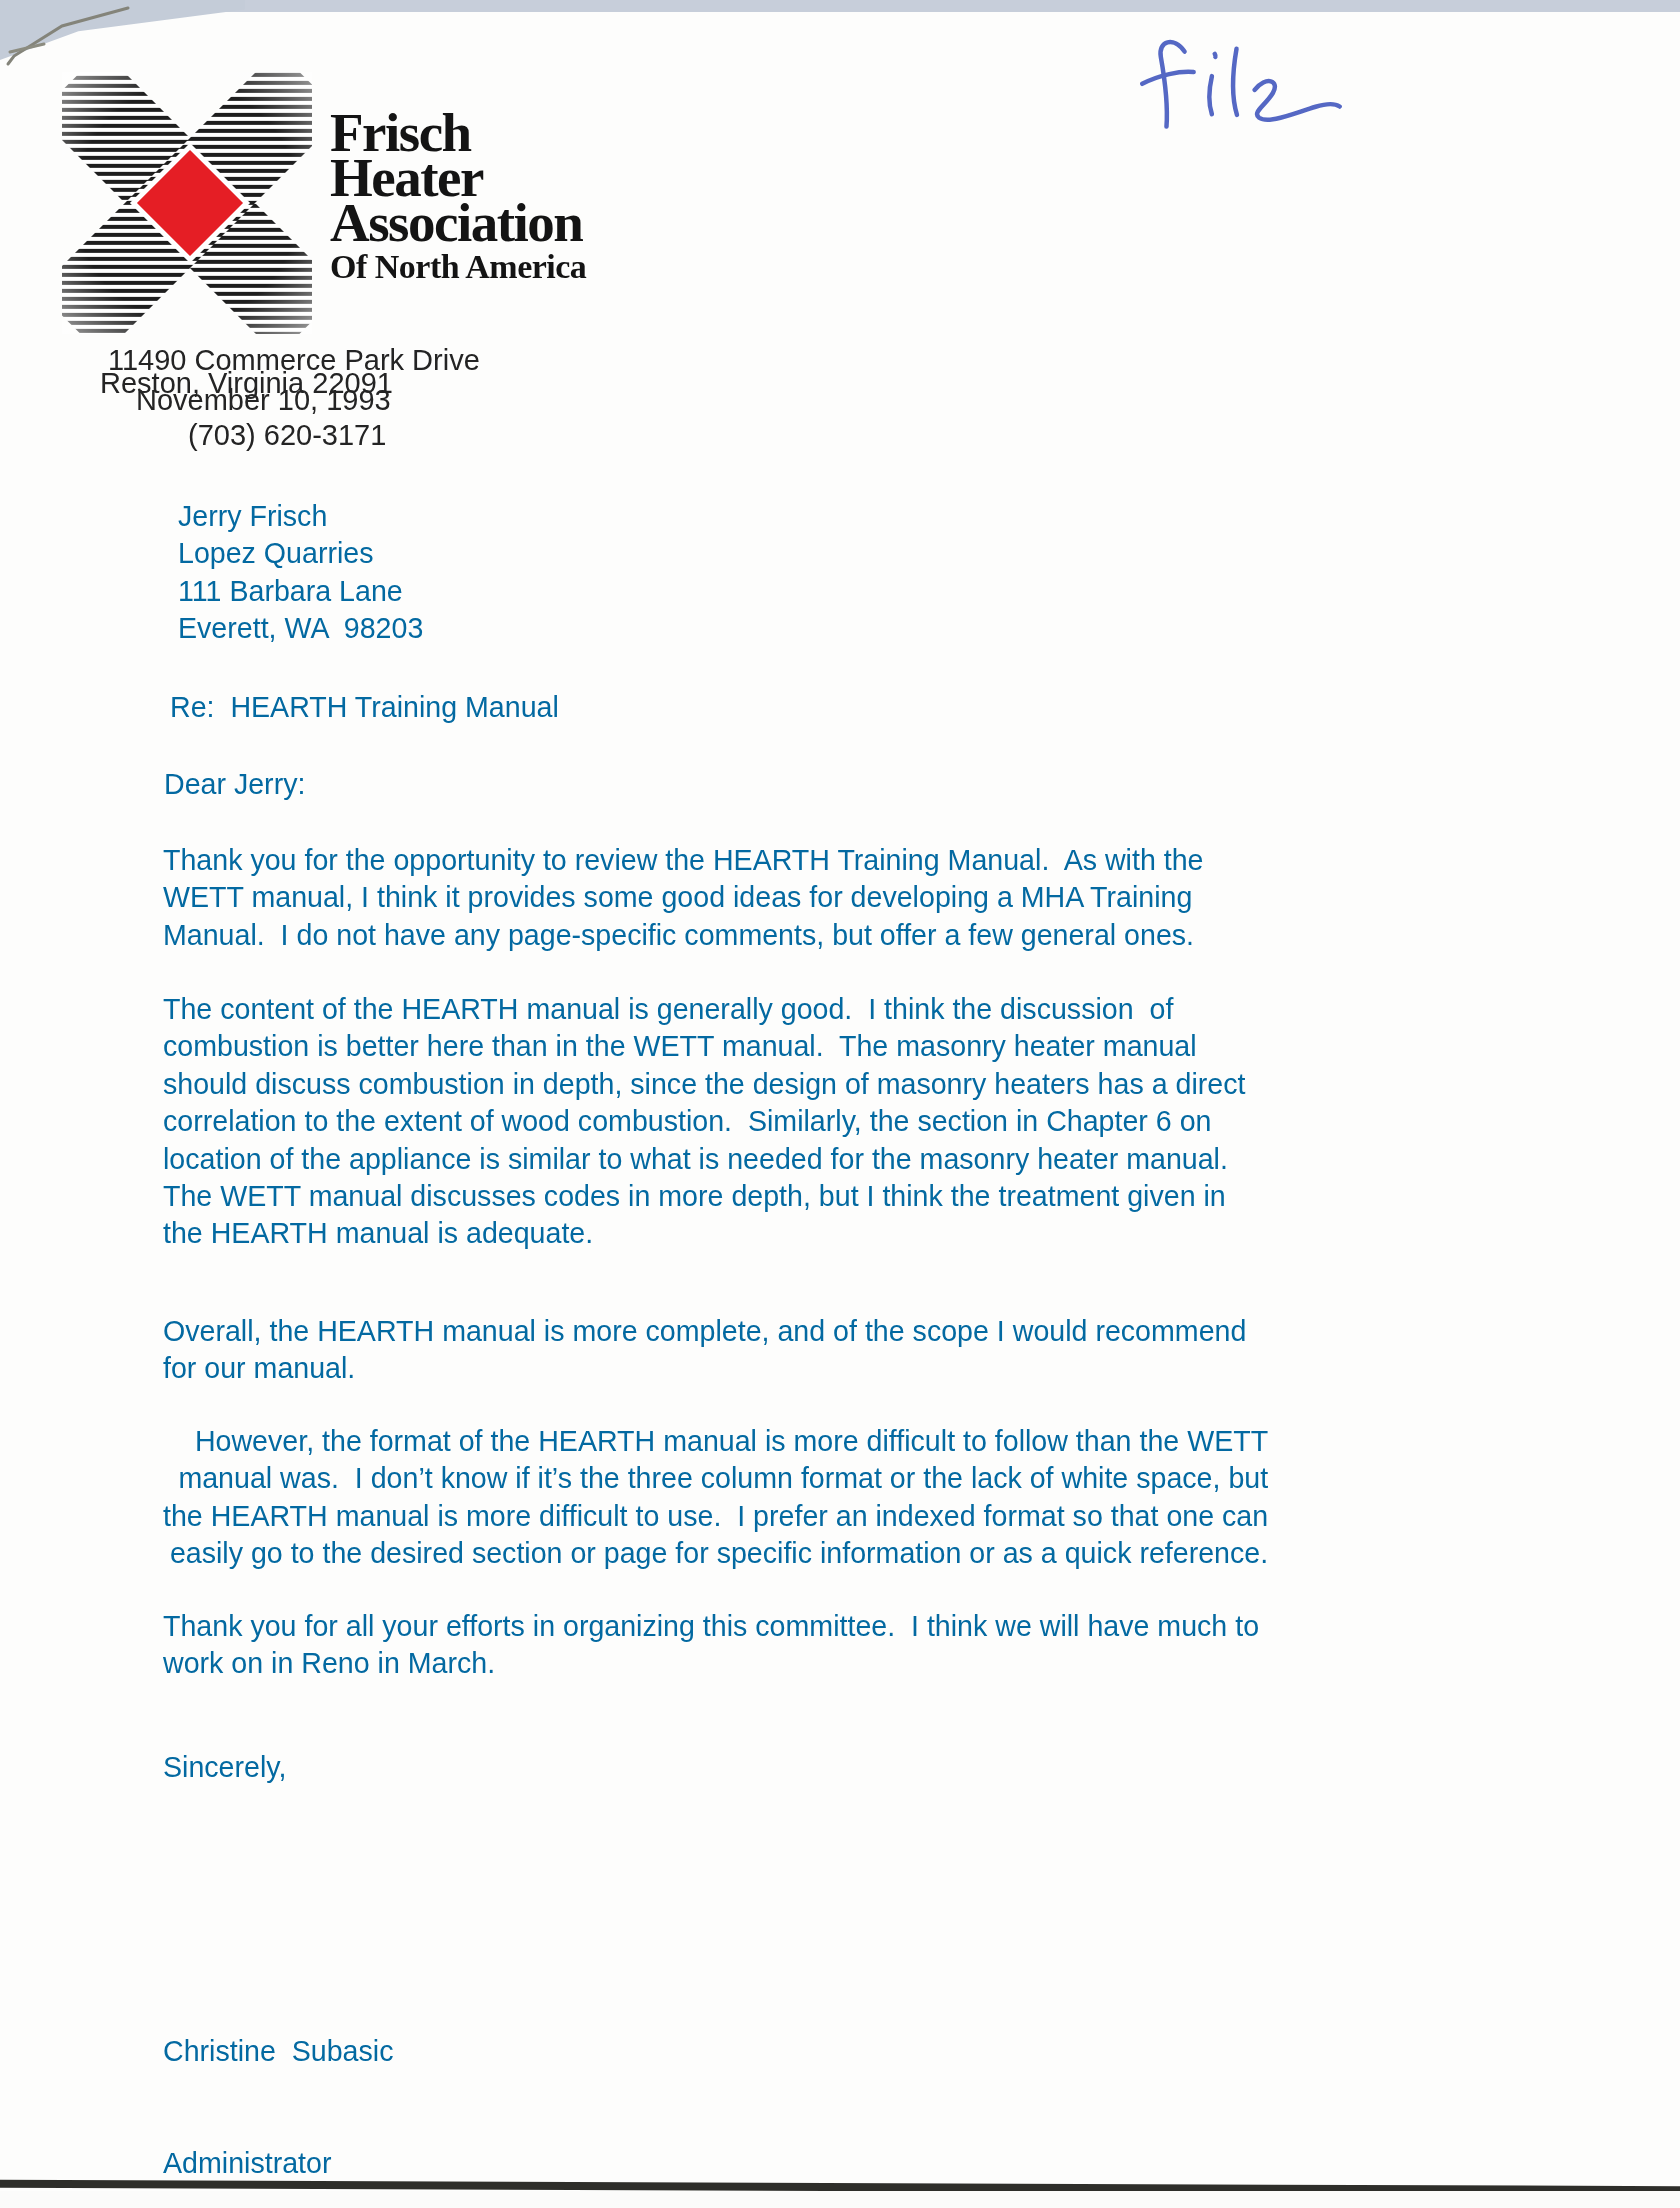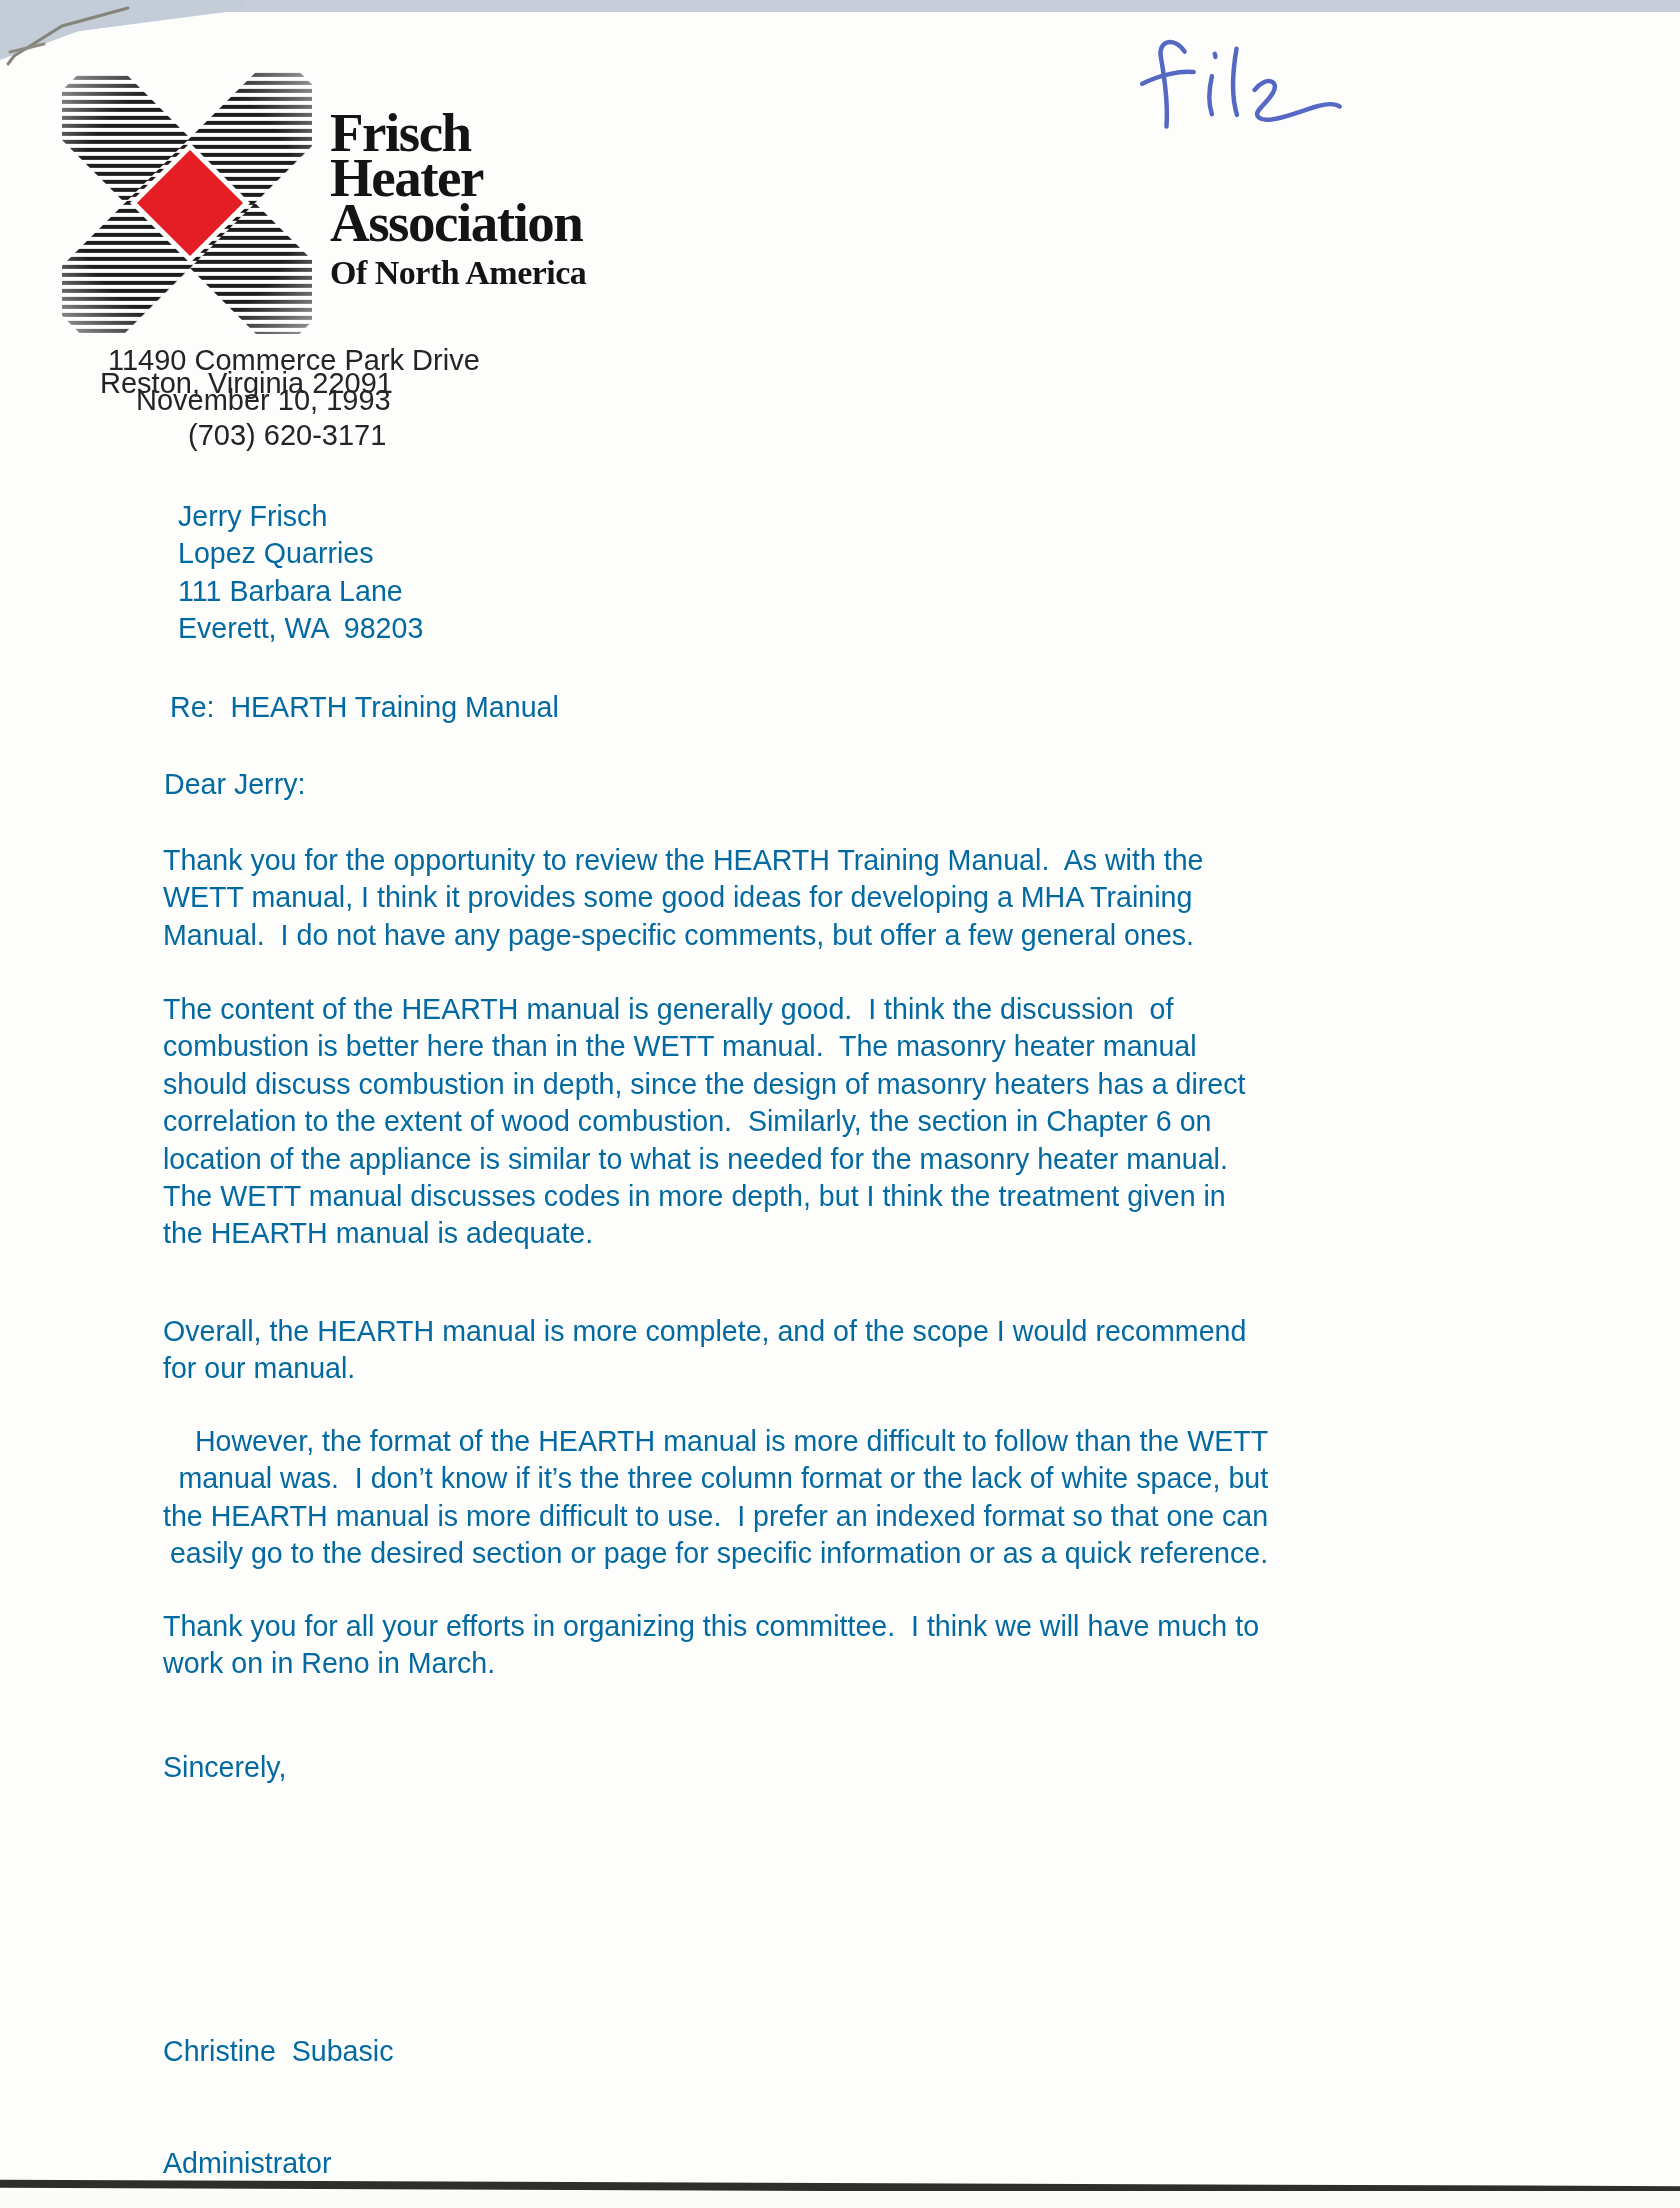--- a/index.html
+++ b/index.html
@@ -36,21 +36,21 @@
 
   
   .logo-x { position:absolute; left:62px; top:72px; }
   .wordmark {
     position:absolute; left:330px; top:110px;
     font-family:"Liberation Serif", serif;
     font-weight:bold; color:#141414;
     font-size:55px; line-height:45px; letter-spacing:-1.5px;
   }
   .wordmark .tagline {
-    font-size:34px; line-height:38px; letter-spacing:-0.5px; margin-top:9px;
+    font-size:34px; line-height:38px; letter-spacing:-0.5px; margin-top:3px;
   }
   .lh-text { font-size:29px; color:#242424; white-space:pre; }
   .addr1 { left:95px;  top:344px;margin-left:13px; }
   .addr2 { left:100px; top:367px; }
   .date-overlap { left:136px; top:384px; }
   .phone { left:188px; top:419px; }
 
   
   .hand-note { position:absolute; left:1128px; top:22px; transform:rotate(-3deg); }
 

